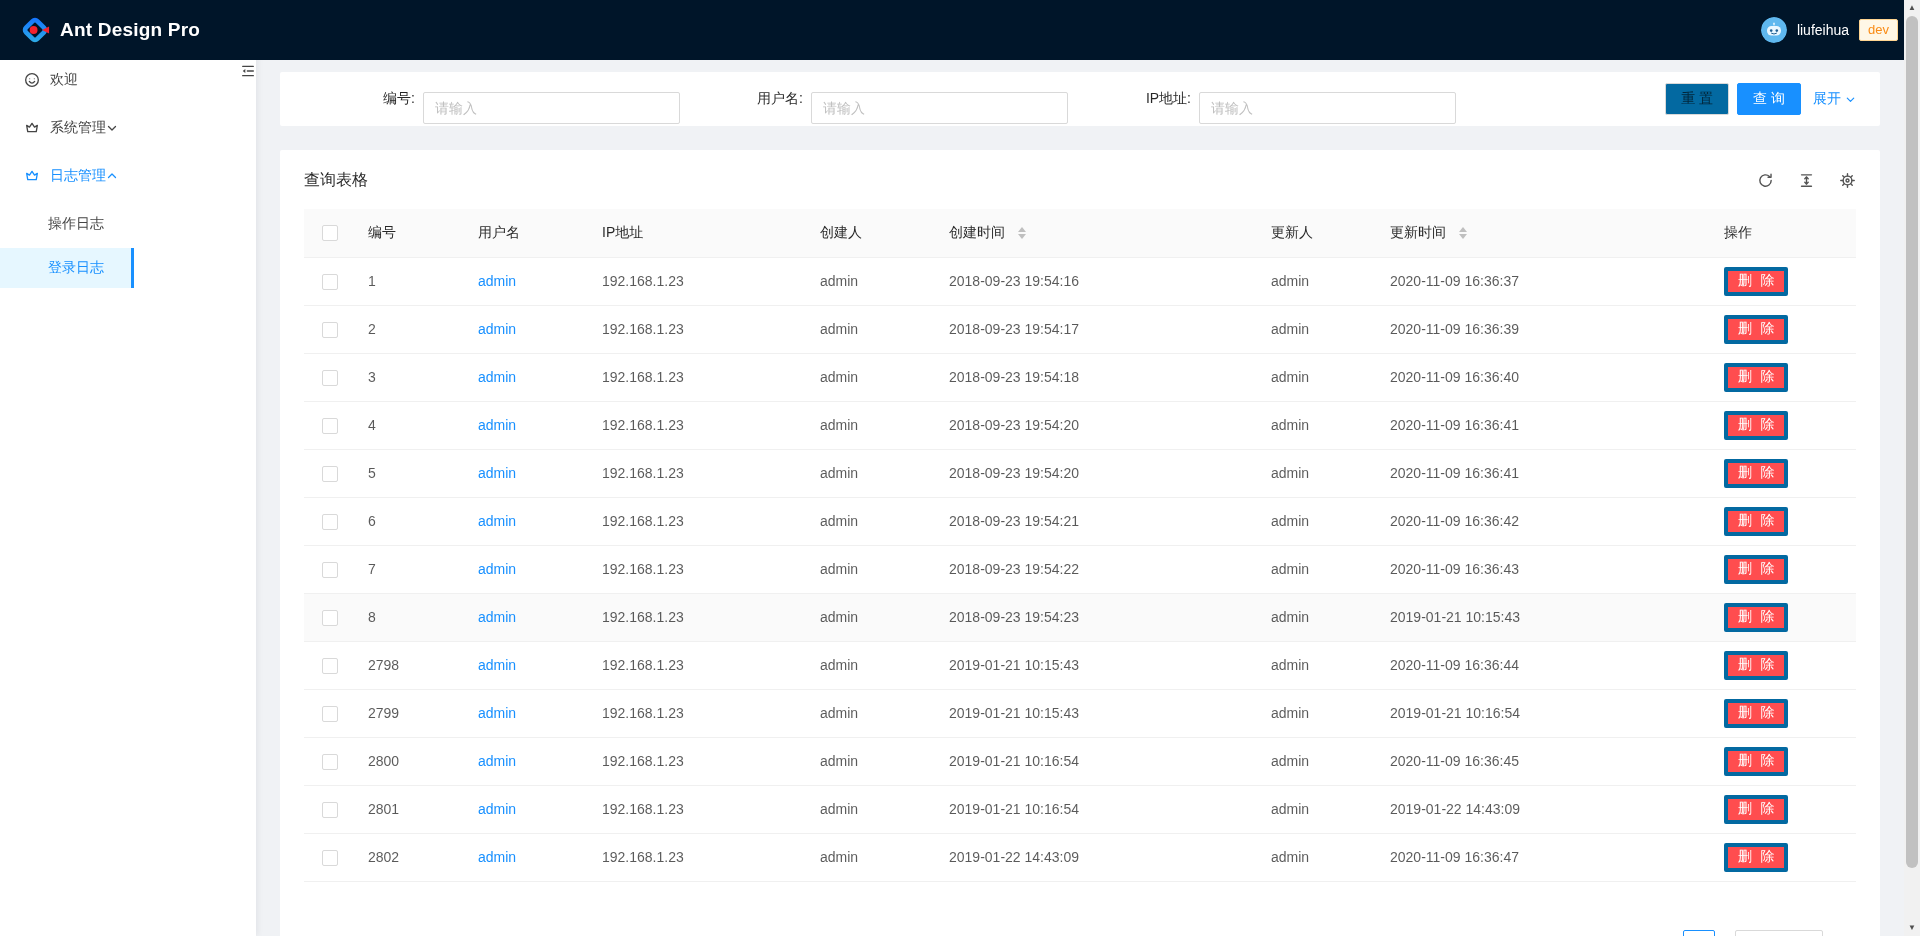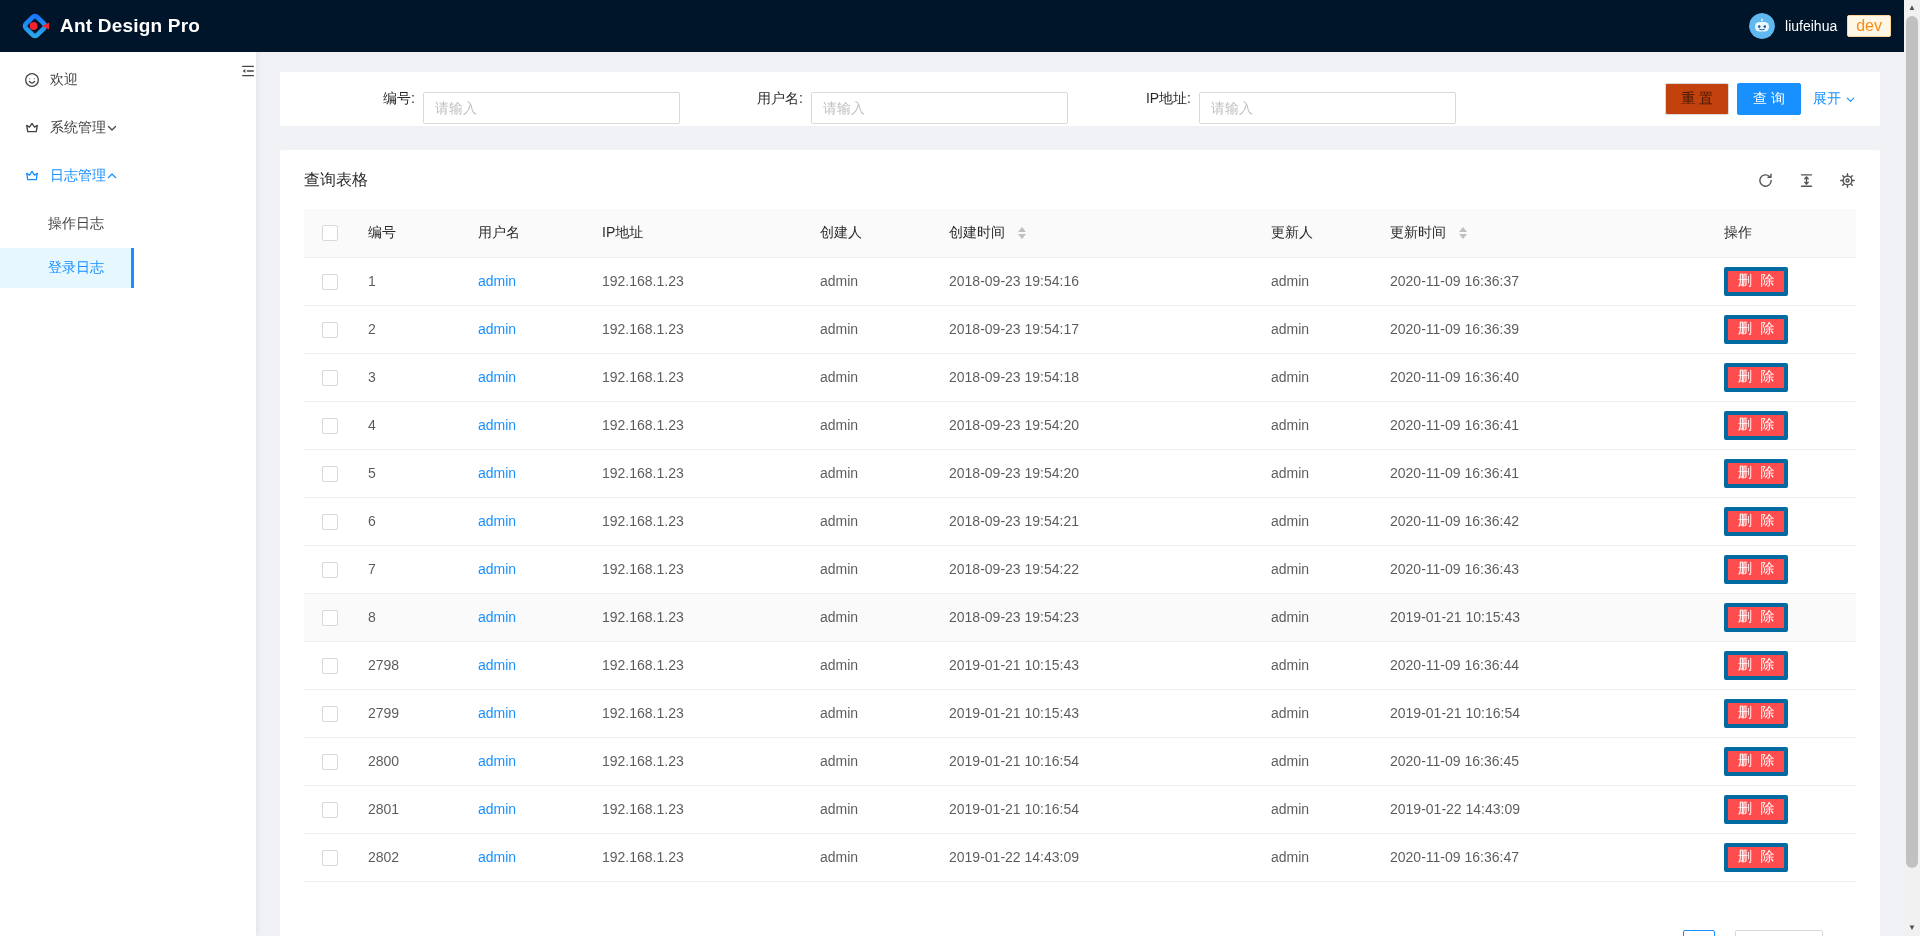--- a/index.html
+++ b/index.html
@@ -1,26 +1,26 @@
 <!DOCTYPE html>
 <html><head>
 <meta charset="utf-8">
 <style>
   * { margin:0; padding:0; box-sizing:border-box; }
   html,body { width:1920px; height:936px; overflow:hidden; }
   body { font-family:"Liberation Sans","DejaVu Sans",sans-serif; font-size:14px; color:rgba(0,0,0,.65); background:#f0f2f5; }
   .app { position:relative; width:1920px; height:936px; overflow:hidden; }
 
   
-  .topbar { position:absolute; top:0; left:0; width:1920px; height:52px; background:#001529; display:flex; align-items:center; justify-content:space-between; padding:0 29px 0 20px; z-index:5;gap:18px; }
+  .topbar { position:absolute; top:0; left:0; width:1920px; height:60px; background:#001529; display:flex; align-items:center; justify-content:space-between; padding:0 22px 0 20px; z-index:5;gap:18px; }
   .topbar-left { display:flex; align-items:center; gap:10px; }
   .app-title { color:#fff; font-size:19px; font-weight:700; letter-spacing:.2px; }
   .topbar-right { display:flex; align-items:center; gap:10px; }
   .user-name { color:#fff; font-size:14px; }
-  .env-tag { display:inline-block; font-size:16px; line-height:20px; padding:0 8px; color:#fa8c16; background:#fff7e6; border:1px solid #ffd591; border-radius:2px; }
+  .env-tag { display:inline-block; font-size:13px; line-height:20px; padding:0 8px; color:#fa8c16; background:#fff7e6; border:1px solid #ffd591; border-radius:2px; }
   .avatar { width:26px; height:26px; border-radius:50%; overflow:hidden; flex:0 0 auto; }
 
   
   .sidebar { position:absolute; top:48px; left:0; bottom:0; width:256px; background:#fff; box-shadow:2px 0 6px rgba(0,21,41,.06); display:flex; flex-direction:row; justify-content:space-between; z-index:4; }
   .menu { padding-top:4px; }
   .menu-item { position:relative; height:40px; margin:8px 0; display:flex; align-items:center; padding:0 16px 0 24px; color:#454545; cursor:pointer; }
   .menu-item .mi-icon { width:16px; height:16px; margin-right:10px; display:inline-flex; color:#454545; }
   .menu-item.active-parent, .menu-item.active-parent .mi-icon { color:#1890ff; }
   .menu-item .chev { margin-left:auto; display:inline-flex; color:#454545; }
   .menu-item.active-parent .chev { color:#1890ff; }
@@ -34,21 +34,21 @@
   .card { background:#fff; border-radius:2px; }
 
   
   .search-card { height:54px; display:flex; align-items:center; padding:0 24px; }
   .search-row { display:flex; width:100%; align-items:center; }
   .s-col { width:25%; display:flex; align-items:center; padding:0 12px; }
   .s-col.actions { justify-content:flex-end; padding-right:0; gap:8px; }
   .s-col label { flex:0 0 107px; text-align:right; padding-right:8px; color:rgba(0,0,0,.85); white-space:nowrap; }
   .s-col input { flex:1; min-width:0; height:32px; border:1px solid #d9d9d9; border-radius:2px; padding:0 11px; font-size:14px; color:rgba(0,0,0,.65); outline:none; font-family:inherit;margin-top:18px; }
   .s-col input::placeholder { color:#bfbfbf; }
-  .btn { height:32px; padding:0 15px; border-radius:2px; border:1px solid #d9d9d9; background:#c2410c; color:rgba(0,0,0,.65); font-size:14px; cursor:pointer; font-family:inherit; }
+  .btn { height:32px; padding:0 15px; border-radius:2px; border:1px solid #d9d9d9; background:#0369a1; color:rgba(0,0,0,.65); font-size:14px; cursor:pointer; font-family:inherit; }
   .btn-primary { background:#1890ff; border-color:#1890ff; color:#fff; }
   .link-expand { display:inline-flex; align-items:center; gap:4px; color:#1890ff; cursor:pointer; margin-left:4px; white-space:nowrap; }
 
   
   .table-card { margin-top:24px; height:812px; position:relative; }
   .table-toolbar { display:flex; align-items:center; justify-content:space-between; padding:20px 24px 18px; }
   .table-title { font-size:16px; font-weight:500; color:rgba(0,0,0,.85); }
   .toolbar-icons { display:flex; align-items:center; gap:24px; }
   .tool-icon { width:17px; height:17px; display:inline-flex; color:#545454; cursor:pointer; }
 

